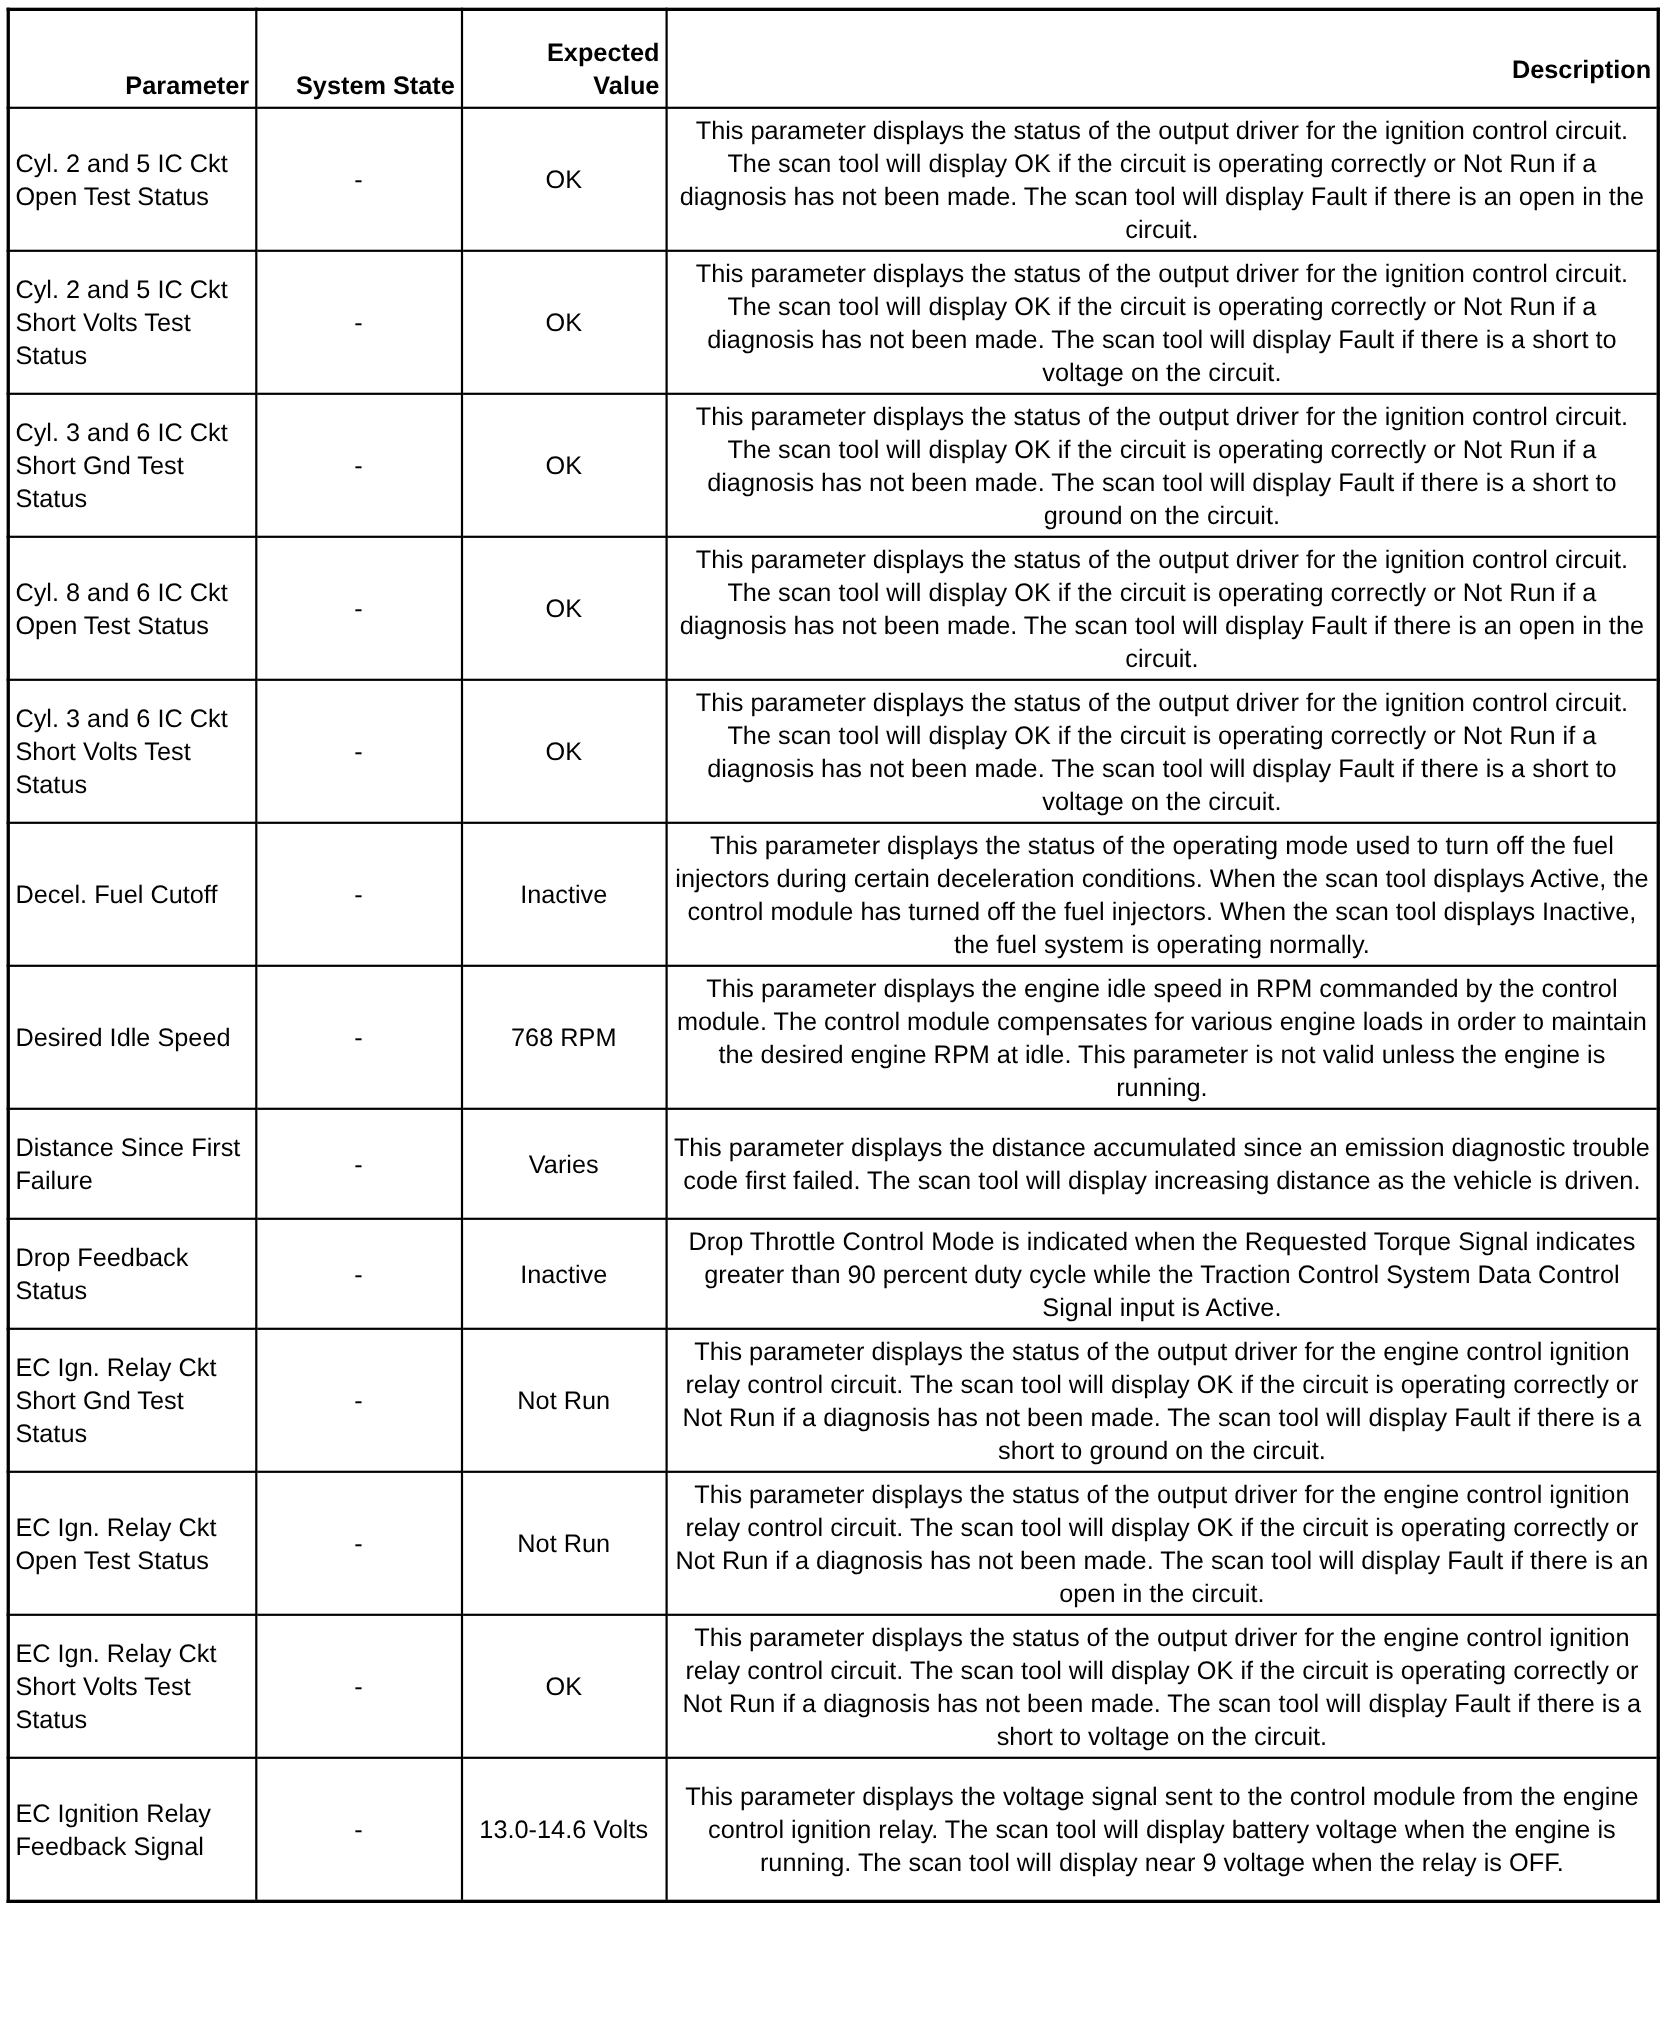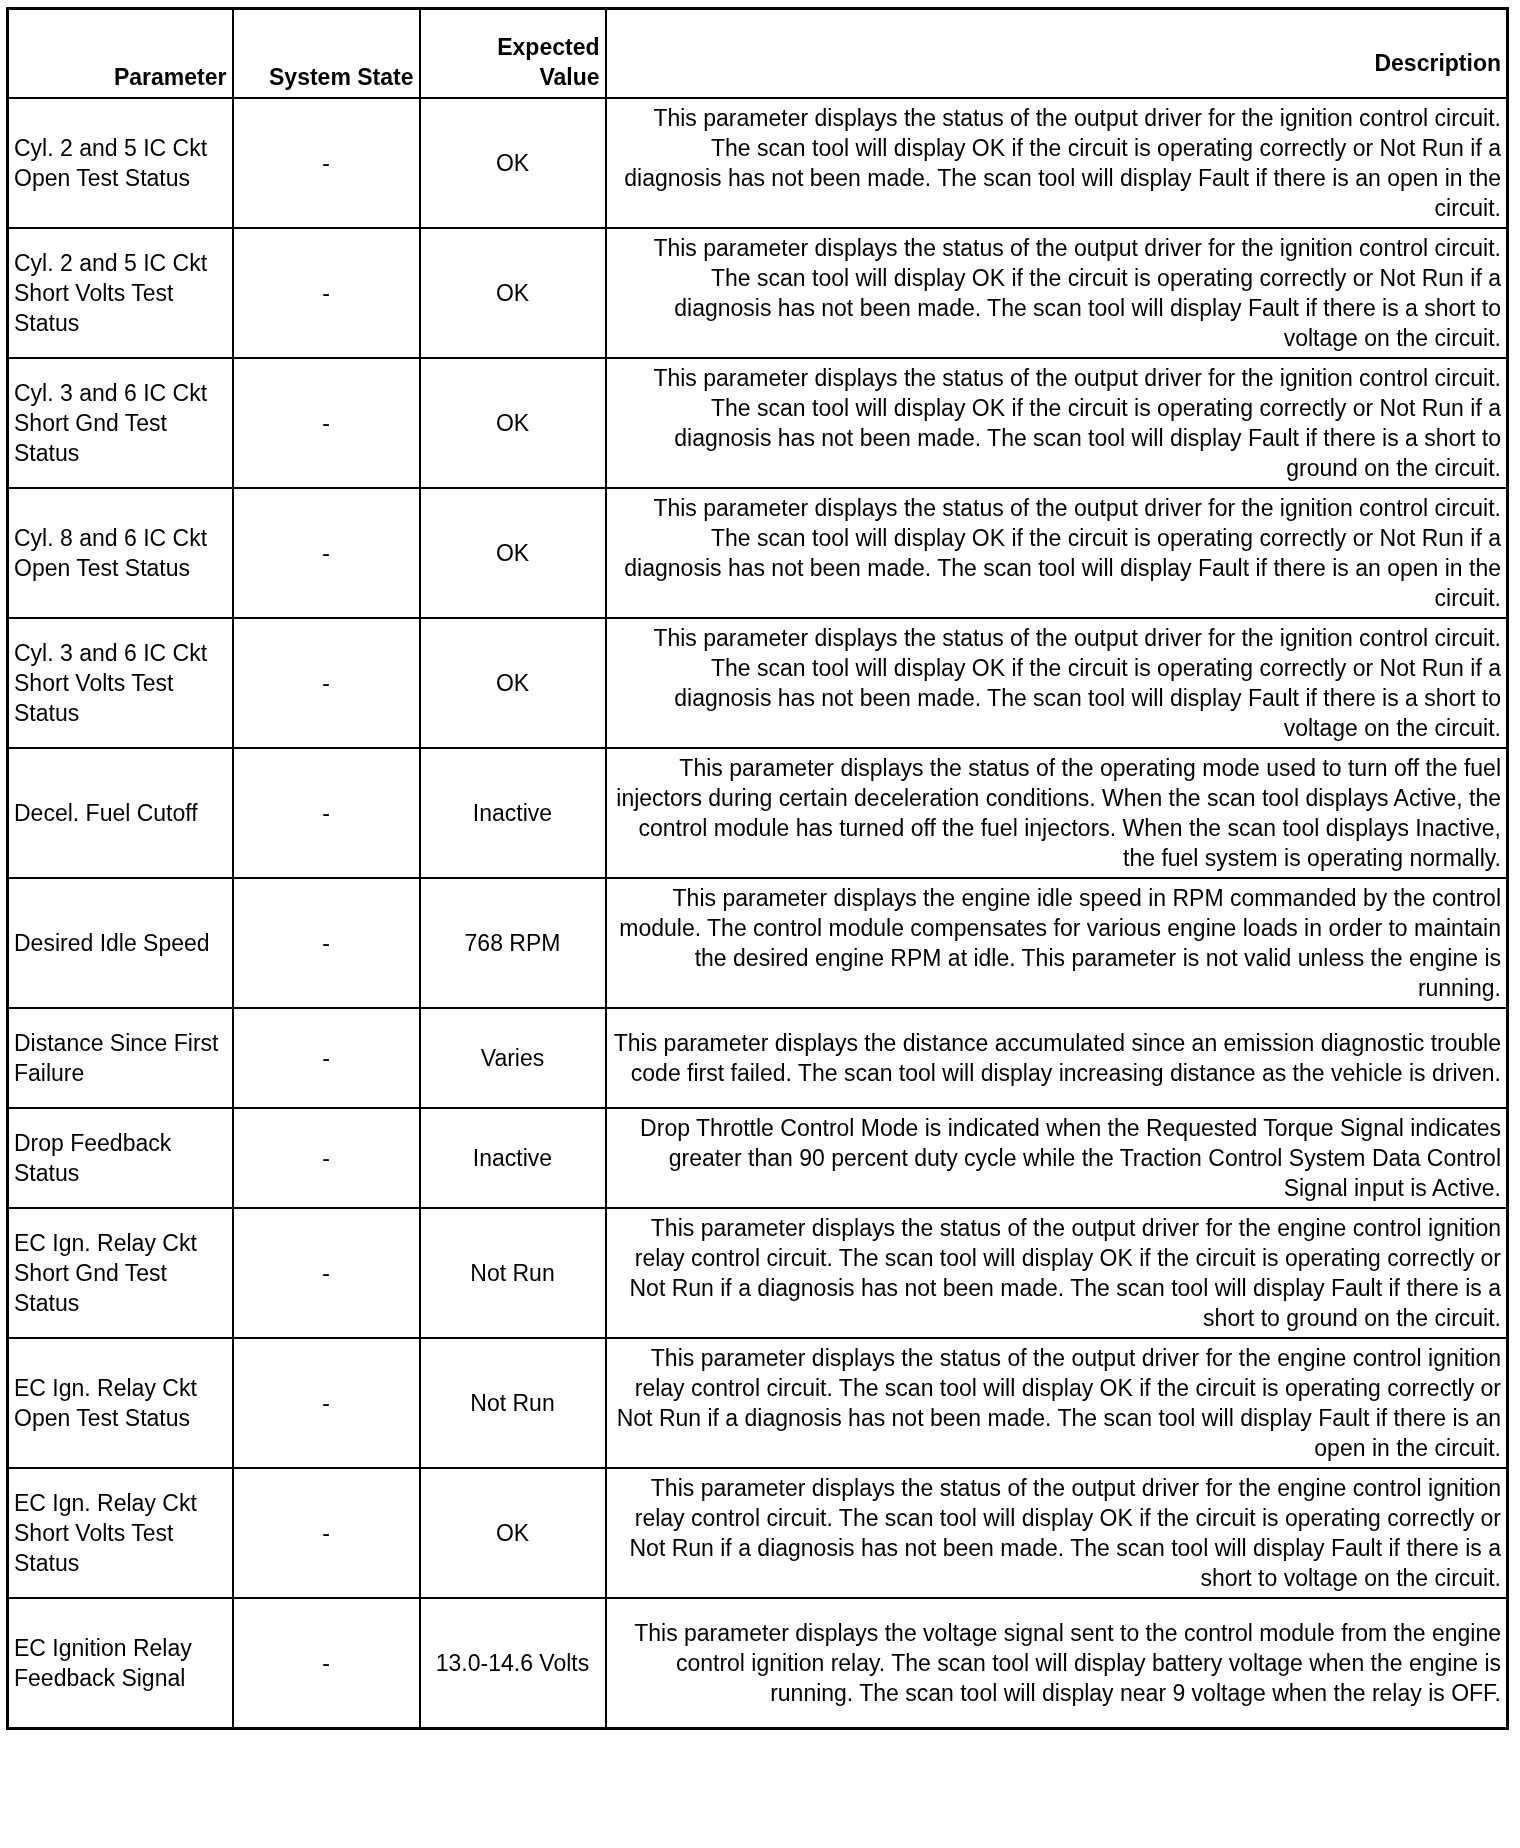--- a/index.html
+++ b/index.html
@@ -29,21 +29,21 @@
     line-height: 30px;
     margin-left: 40px;
   }
   table.params th.desc-h { padding-bottom: 19px; }
   col.c-param { width: 225px; }
   col.c-state { width: 187px; }
   col.c-exp { width: 186px; }
   col.c-desc { width: auto; }
   td.param { text-align: left; padding-left: 4px; }
   td.state, td.exp { text-align: center; }
-  td.desc { text-align: right; padding-left: 5px; padding-right: 4px; }
+  td.desc { text-align: center; padding-left: 5px; padding-right: 4px; }
   tr.row-h4 td { height: 128px; }
   tr.row-h3 td { height: 98px; }
 </style>
 </head>
 <body>
 
 <table class="params">
   <colgroup>
     <col class="c-param">
       <col class="c-state">

